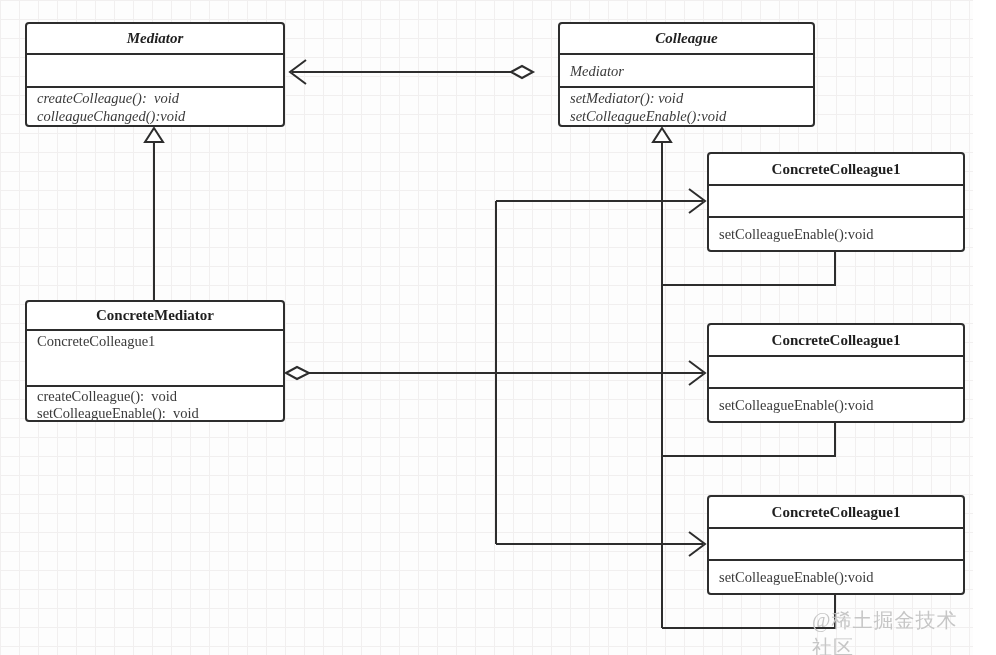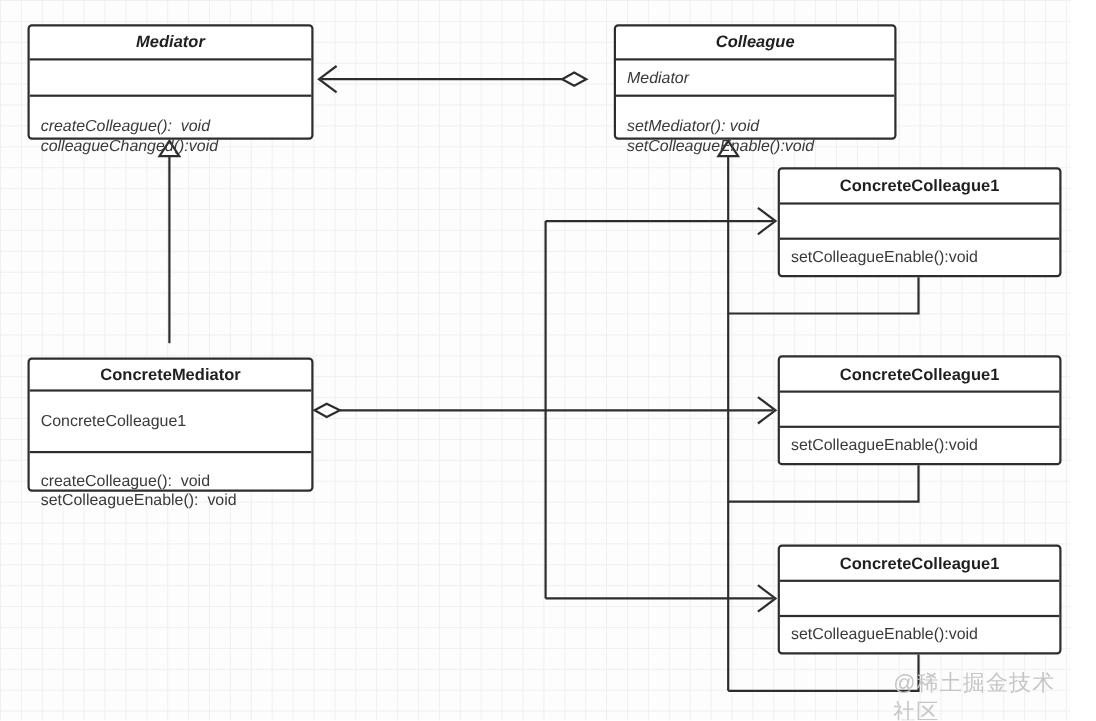--- a/index.html
+++ b/index.html
@@ -5,21 +5,21 @@
   html,body{margin:0;padding:0;background:#ffffff;}
   #canvas{
     position:relative;
     width:973px;height:655px;
     overflow:hidden;
     background-color:#fdfdfd;
     background-image:
       linear-gradient(#f1efef 1px, transparent 1px),
       linear-gradient(90deg, #f1efef 1px, transparent 1px);
     background-size:19px 19px;
-    font-family:Liberation Sans, sans-serif;
+    font-family:Liberation Serif, serif;
     color:#333;
   }
   #wires{position:absolute;left:0;top:0;width:996px;height:655px;pointer-events:none;}
   .class-box{
     position:absolute;
     background:#ffffff;
     border:2px solid #2d2d2d;
     border-radius:4px;
     box-sizing:border-box;
     display:flex;flex-direction:column;
@@ -46,21 +46,21 @@
   }
   
   #box-mediator .c-title,#box-colleague .c-title{height:29px;}
   #box-mediator .c-attrs,#box-colleague .c-attrs{height:33px;}
   #box-cc1 .c-title,#box-cc2 .c-title,#box-cc3 .c-title{height:30px;}
   #box-cc1 .c-attrs,#box-cc2 .c-attrs,#box-cc3 .c-attrs{height:32px;}
   #box-cm .c-title{height:27px;}
   #box-cm .c-attrs{height:56px;}
   #box-cm .member{line-height:18px;}
   #box-cm .c-methods .member{line-height:16.5px;}
-  .pad-top{padding-top:18px;}
+  .pad-top{padding-top:1px;}
 </style>
 </head>
 <body>
 
 <div id="canvas">
 
   <svg id="wires" viewBox="0 0 996 655" xmlns="http://www.w3.org/2000/svg" fill="none" stroke="#2d2d2d" stroke-width="2">
 
     <g>
       <path d="M 292 72 H 511"></path>
@@ -138,21 +138,21 @@
   <div id="box-cc3" class="class-box" style="left:707px;top:495px;width:258px;height:100px">
     <div class="c-title">ConcreteColleague1</div>
     <div class="c-attrs"></div>
     <div class="c-methods">
       <div class="v-center">
         <div class="member">setColleagueEnable():void</div>
       </div>
     </div>
   </div>
 
-  <div id="box-cm" class="class-box" style="left:25px;top:325px;width:260px;height:122px">
+  <div id="box-cm" class="class-box" style="left:25px;top:300px;width:260px;height:122px">
     <div class="c-title">ConcreteMediator</div>
     <div class="c-attrs pad-top">
       <div class="member">ConcreteColleague1</div>
     </div>
     <div class="c-methods pad-top">
       <div class="member">createColleague():  void</div>
       <div class="member">setColleagueEnable():  void</div>
     </div>
   </div>
 

